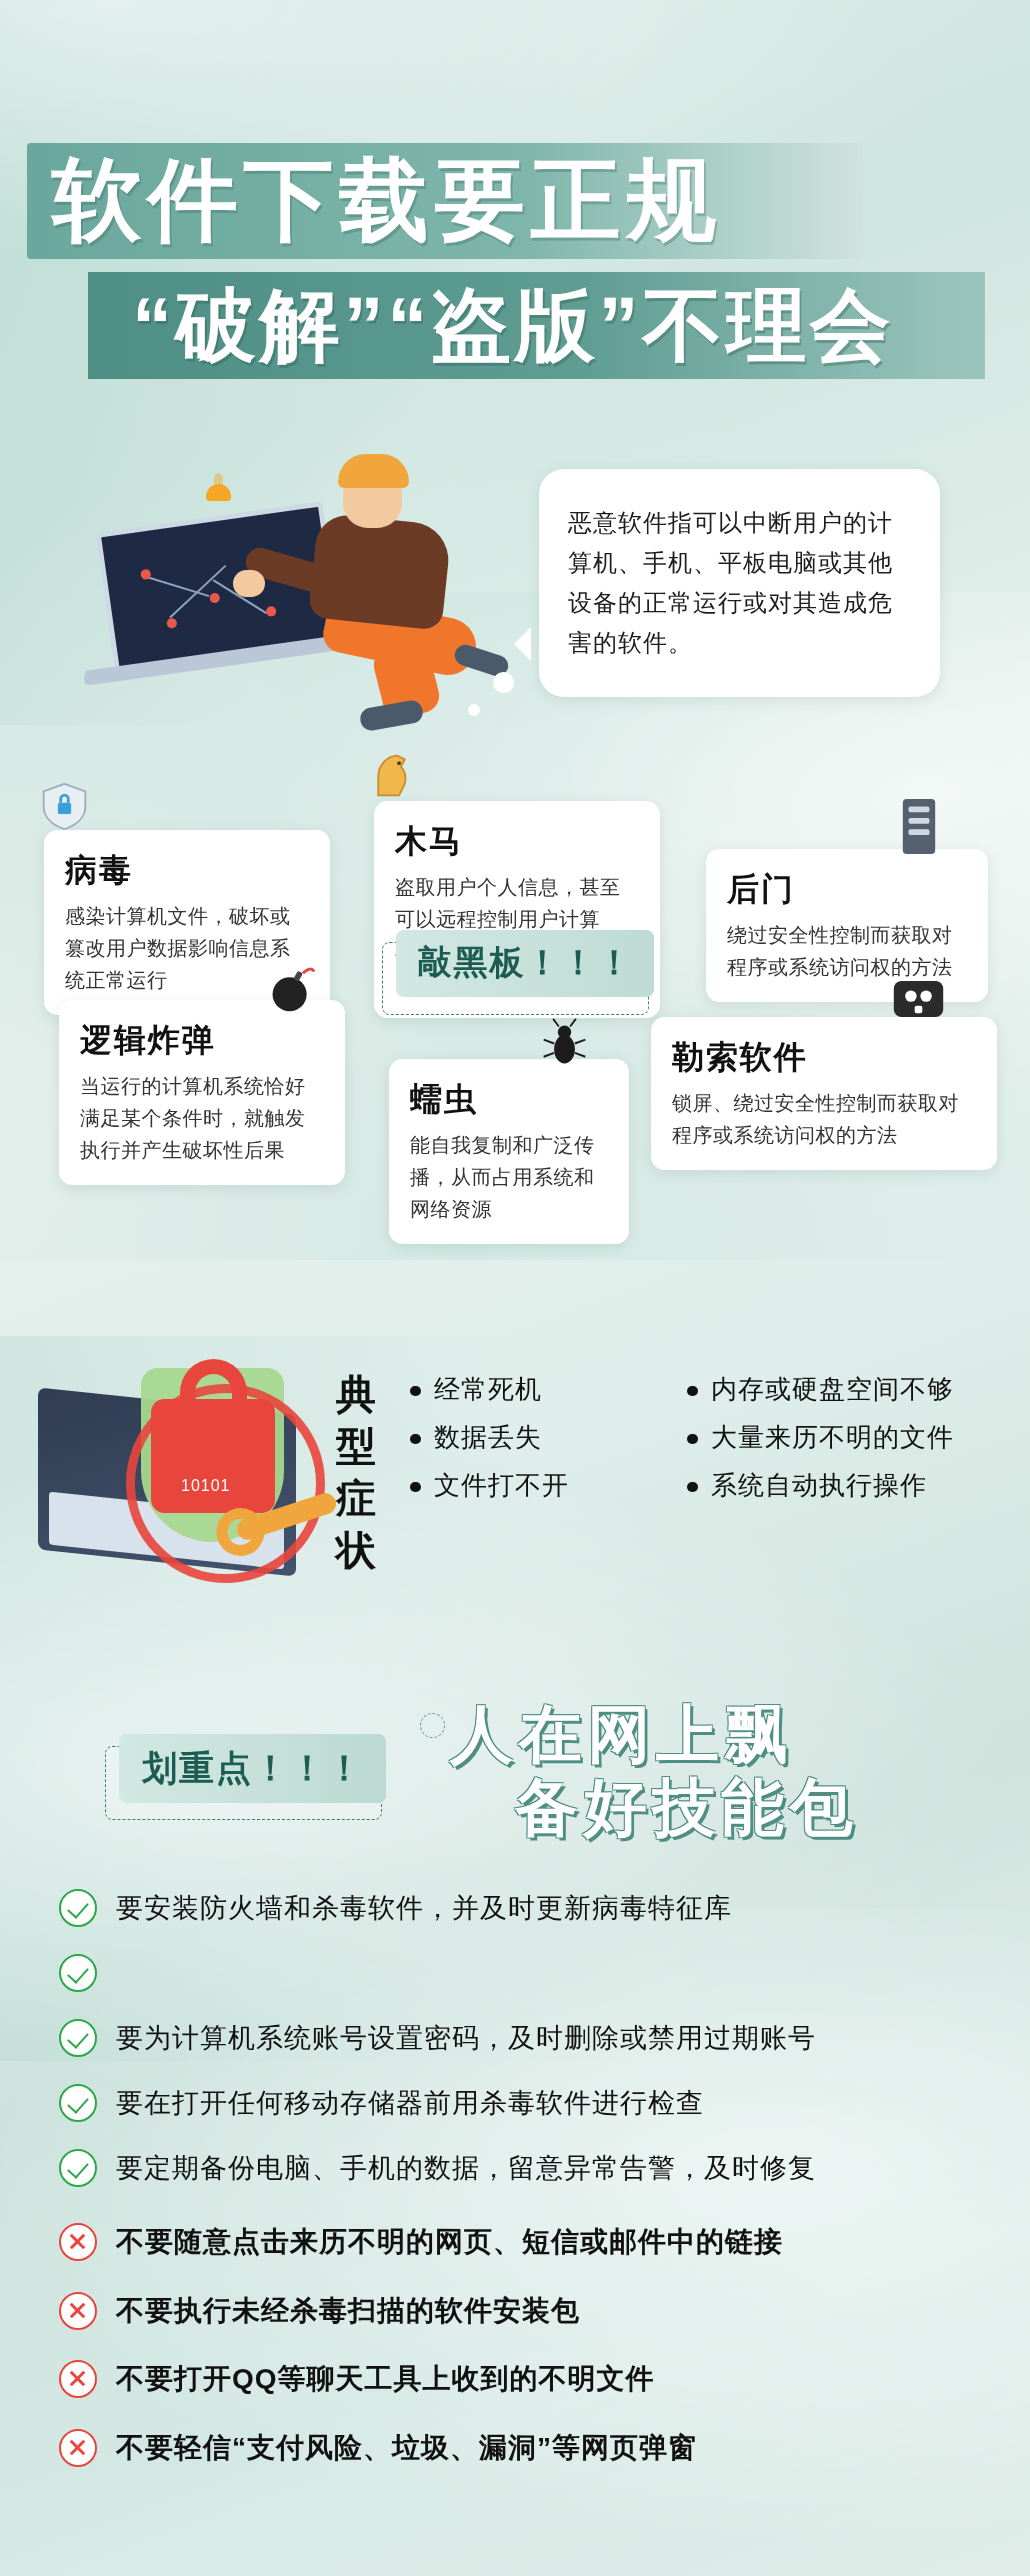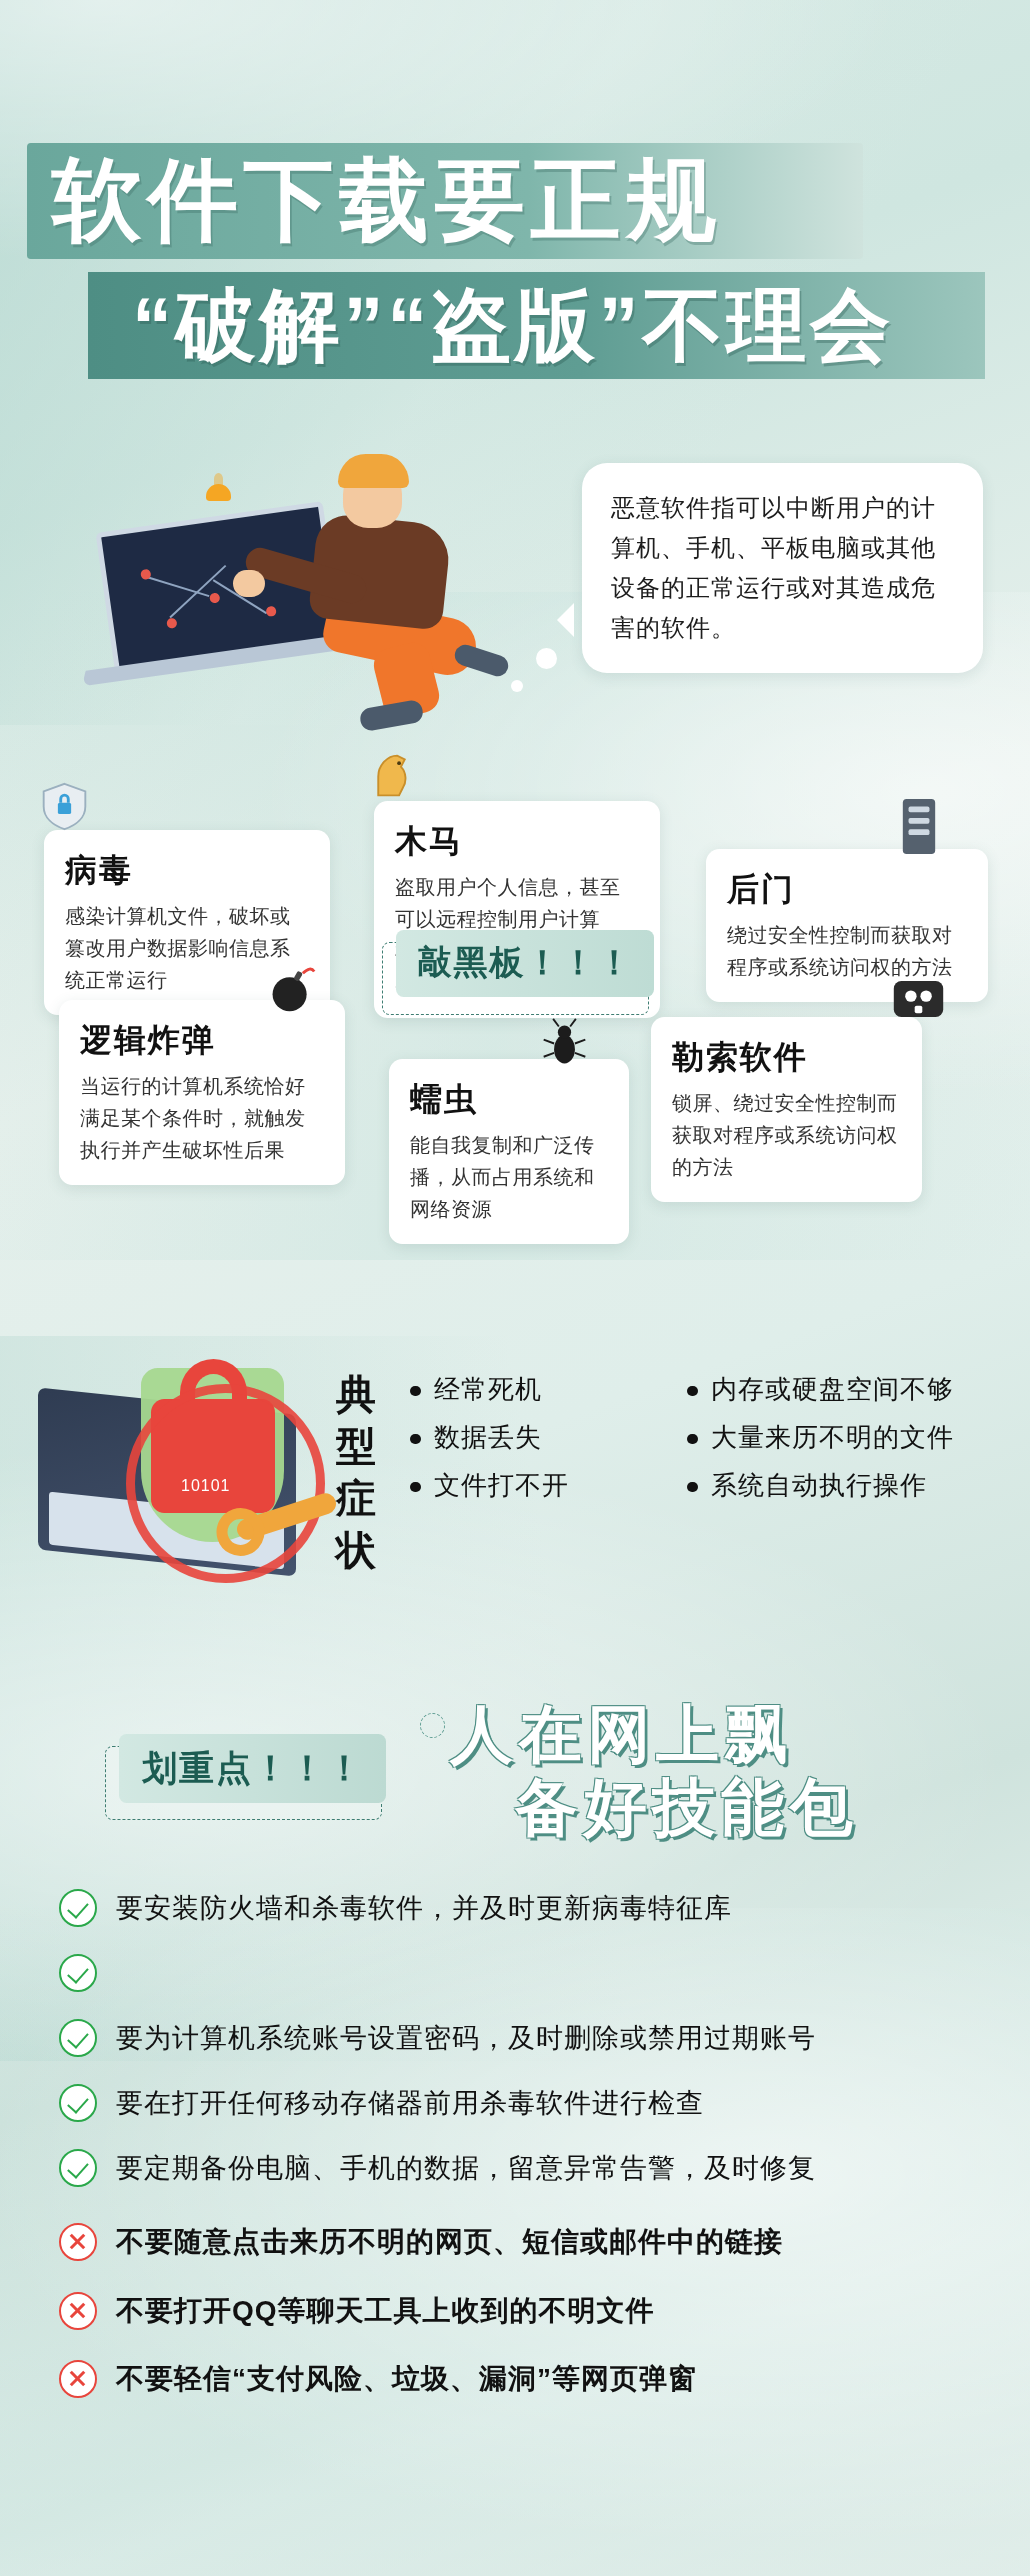--- a/index.html
+++ b/index.html
@@ -63,45 +63,44 @@
   .p-hair{position:absolute;left:52px;top:5.7px;width:71px;height:34px;background:#f0a63c;border-radius:34px 34px 7.6px 7.6px;}
   .p-body{position:absolute;left:27px;top:71px;width:134px;height:105px;background:#6b3b25;border-radius:32px 38px 19px 19px;transform:rotate(6deg);}
   .p-arm{position:absolute;left:-42px;top:113px;width:124px;height:29px;background:#6b3b25;border-radius:15.3px;transform:rotate(16deg);}
   .p-hand{position:absolute;left:-53px;top:122px;width:32px;height:27px;background:#f3c9a0;border-radius:13.4px;}
   .p-leg{position:absolute;left:38px;top:160px;width:153px;height:57px;background:#f0762b;border-radius:19px 29px 29px 19px;transform:rotate(12deg);}
   .p-leg2{position:absolute;left:92px;top:197px;width:57px;height:71px;background:#f0762b;border-radius:17px;transform:rotate(-14deg);}
   .p-shoe{position:absolute;left:74px;top:256px;width:63px;height:23px;background:#4b5a6b;border-radius:11.4px;transform:rotate(-10deg);}
   .p-shoe2{position:absolute;left:168px;top:202px;width:55px;height:21px;background:#4b5a6b;border-radius:10.5px;transform:rotate(18deg);}
 
   .speech{
-    position:absolute;left:539px;top:15px;width:401px;min-height:162px;
-    background:#fff;border-radius:25px;padding:25px 29px;box-sizing:border-box;
+    position:absolute;left:539px;top:21px;width:401px;min-height:162px;
+    background:#fff;border-radius:25px;padding:34px 29px;box-sizing:border-box;
     box-shadow:0 3.8px 13.4px rgba(60,100,95,.12);
-    margin-left:43px;
   }
   .speech p{margin:0;font-size:24px;line-height:40px;color:#1d1d1d;letter-spacing:1px;}
   .speech:after{
     content:"";position:absolute;left:-25px;bottom:36px;width:0;height:0;
     border:17px solid transparent;border-right-color:#fff;border-left:0;
   }
   .speech .dot1{position:absolute;left:-46px;bottom:3.8px;width:21px;height:21px;background:#fff;border-radius:50%;}
   .speech .dot2{position:absolute;left:-71px;bottom:-19px;width:12.4px;height:12.4px;background:#fff;border-radius:50%;}
 
   
   .cards{position:absolute;top:782px;left:0;width:1030px;height:534px;}
   .card{position:absolute;background:#fff;border-radius:13.4px;box-shadow:0 3.8px 13.4px rgba(60,100,95,.13);box-sizing:border-box;padding:21px 21px 19px 21px;}
   .card h3{margin:0 0 11.4px 0;font-size:32px;line-height:38px;font-weight:bold;color:#111;letter-spacing:1.9px;}
   .card p{margin:0;font-size:20px;line-height:32px;color:#333;letter-spacing:0.5px;}
 
   #c-virus{left:44px;top:48px;width:286px;}
   #c-trojan{left:374px;top:19px;width:286px;}
   #c-backdoor{left:706px;top:67px;width:282px;}
   #c-logicbomb{left:59px;top:218px;width:286px;}
   #c-worm{left:389px;top:277px;width:240px;}
-  #c-ransom{left:651px;top:235px;width:271px;}
+  #c-ransom{left:651px;top:235px;width:346px;}
 
   .ico{position:absolute;width:53px;height:53px;}
   .ico-shield{left:-5.7px;top:-50px;}
   .blackboard{
     position:absolute;left:382px;top:160px;width:267px;height:73px;
     border:1.9px dashed #3e7d72;border-radius:7.6px;box-sizing:border-box;
     background:rgba(255,255,255,.25);
   }
   .blackboard .inner{
     position:absolute;left:13.4px;top:-13.4px;width:258px;height:67px;
@@ -343,20 +342,24 @@
   </div>
 </div>
 
 <div class="dontlist">
   <div class="row">
     <span class="bullet no"></span>
     <span class="txt">不要随意点击来历不明的网页、短信或邮件中的链接</span>
   </div>
   <div class="row">
     <span class="bullet no"></span>
+    <span class="txt">不要执行未经杀毒扫描的软件安装包</span>
+  </div>
+  <div class="row">
+    <span class="bullet no"></span>
     <span class="txt">不要打开QQ等聊天工具上收到的不明文件</span>
   </div>
   <div class="row">
     <span class="bullet no"></span>
     <span class="txt">不要轻信“支付风险、垃圾、漏洞”等网页弹窗</span>
   </div>
 </div>
 
 
 </body></html>

